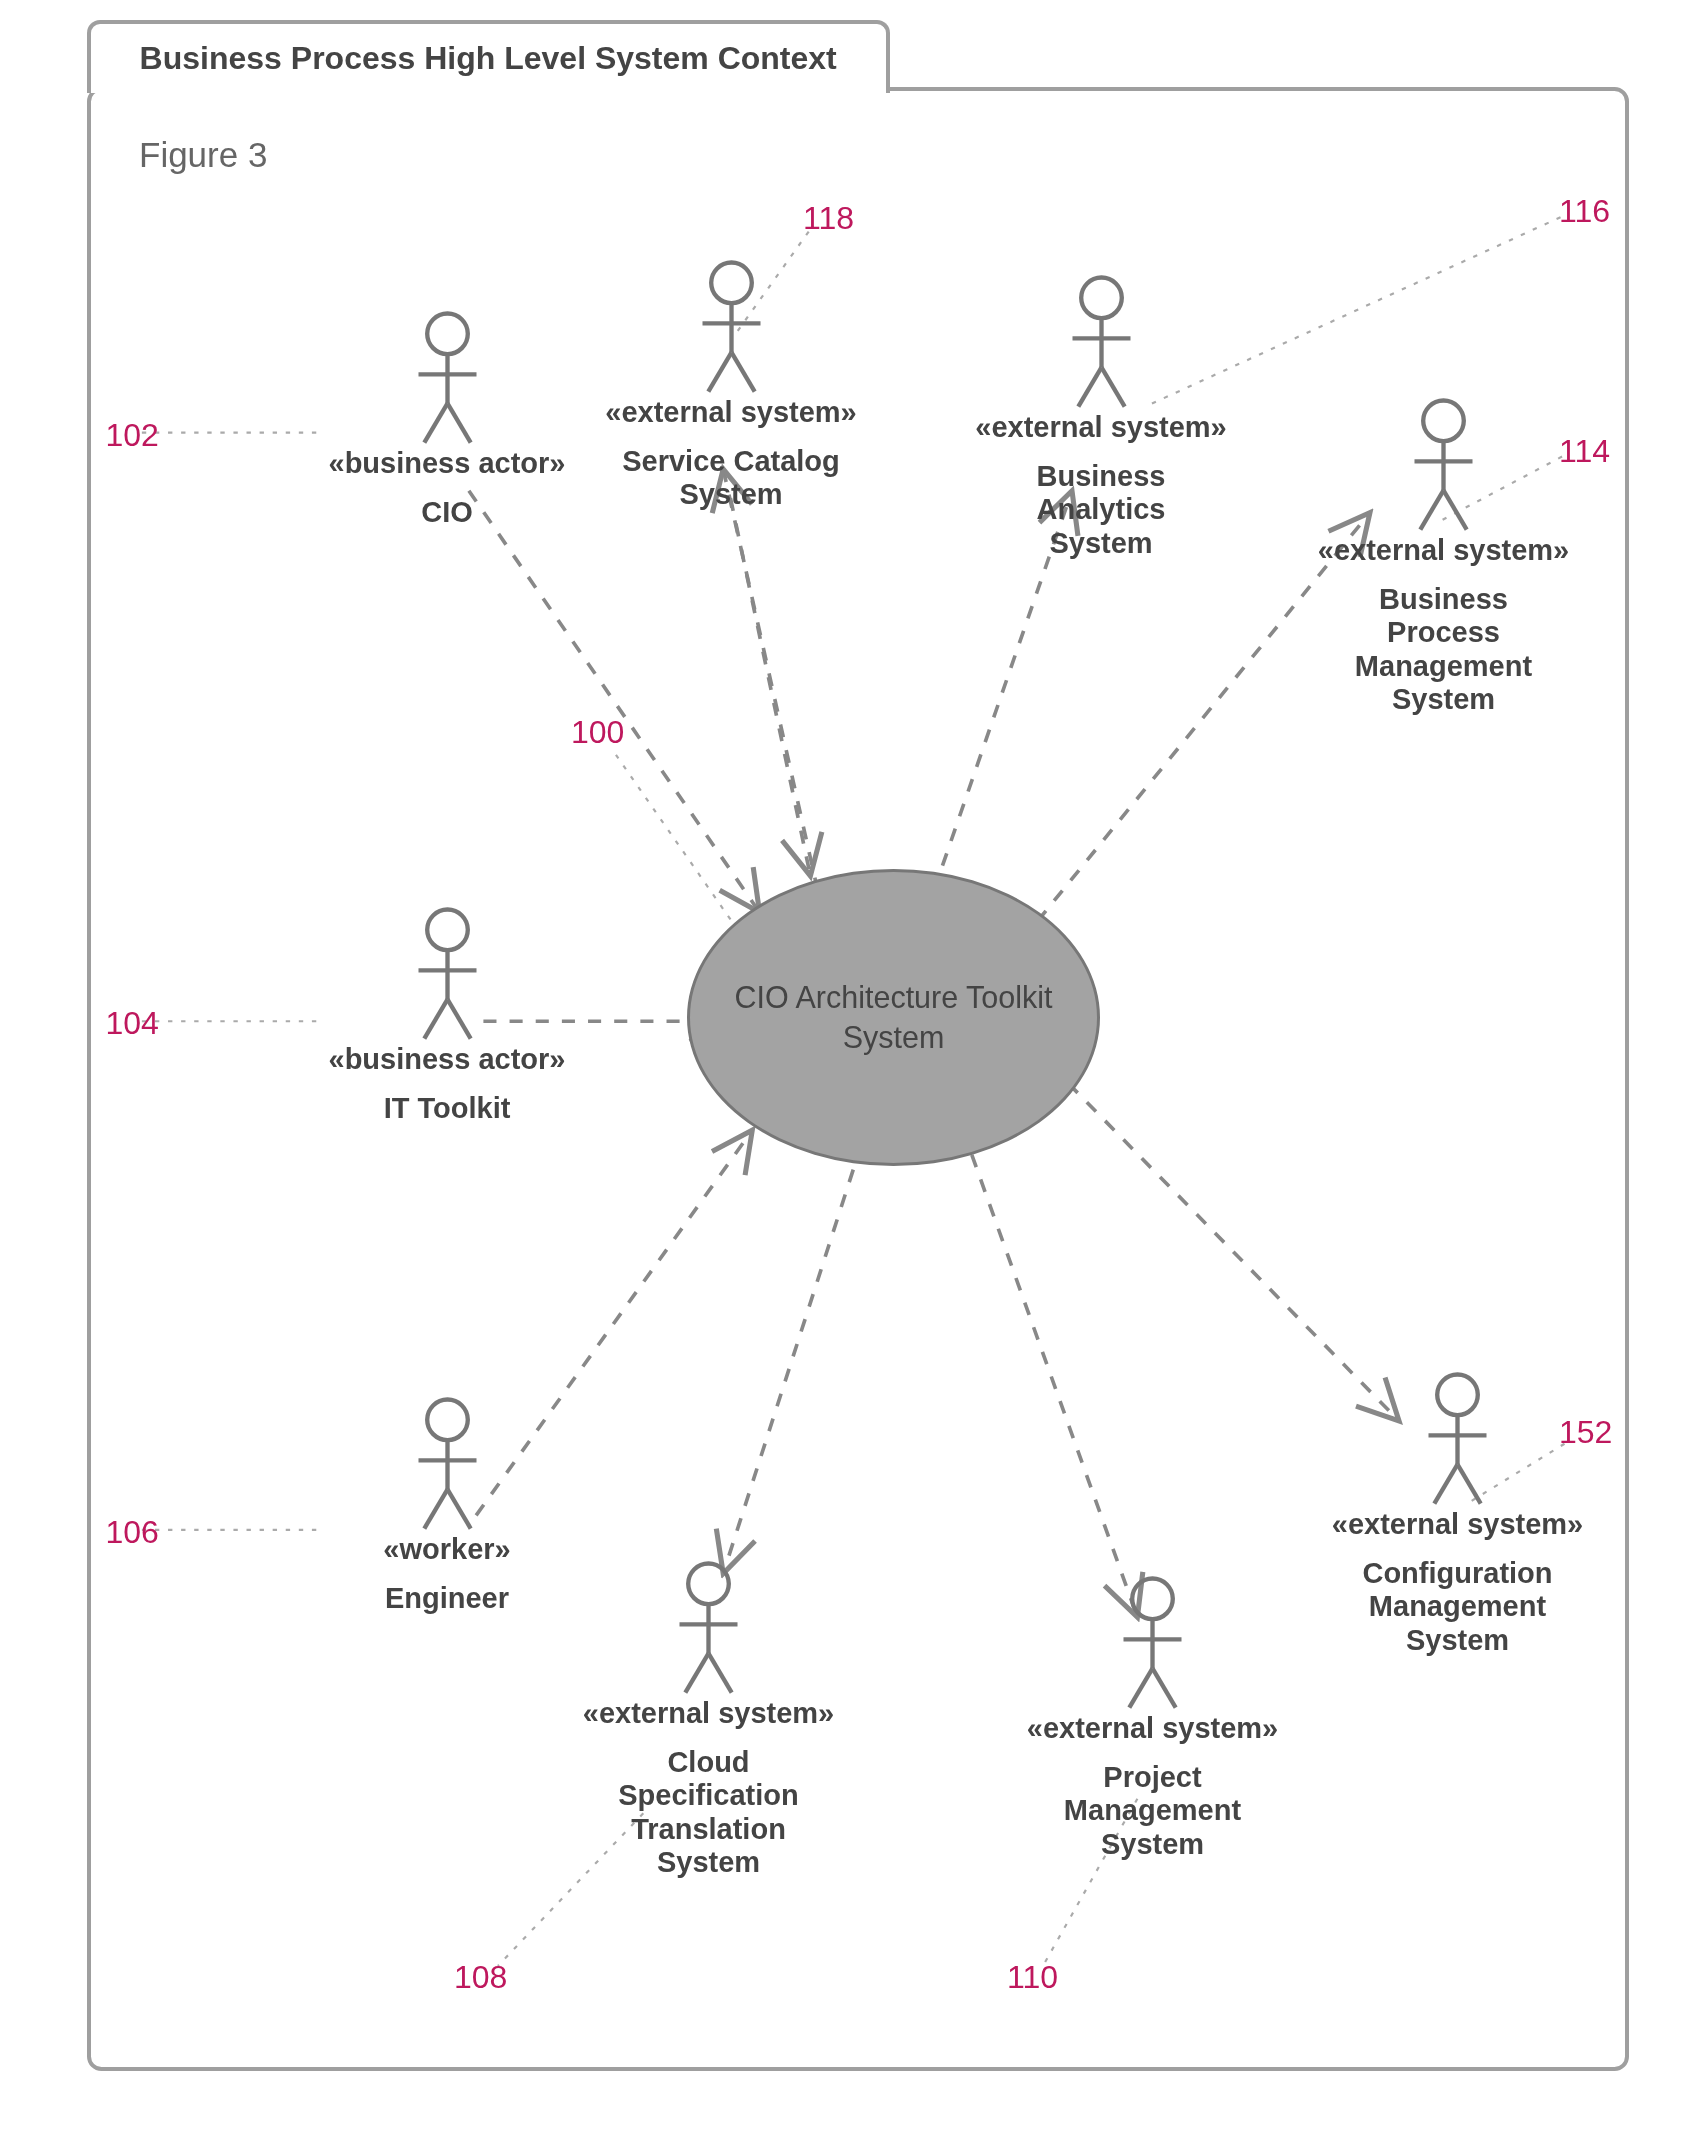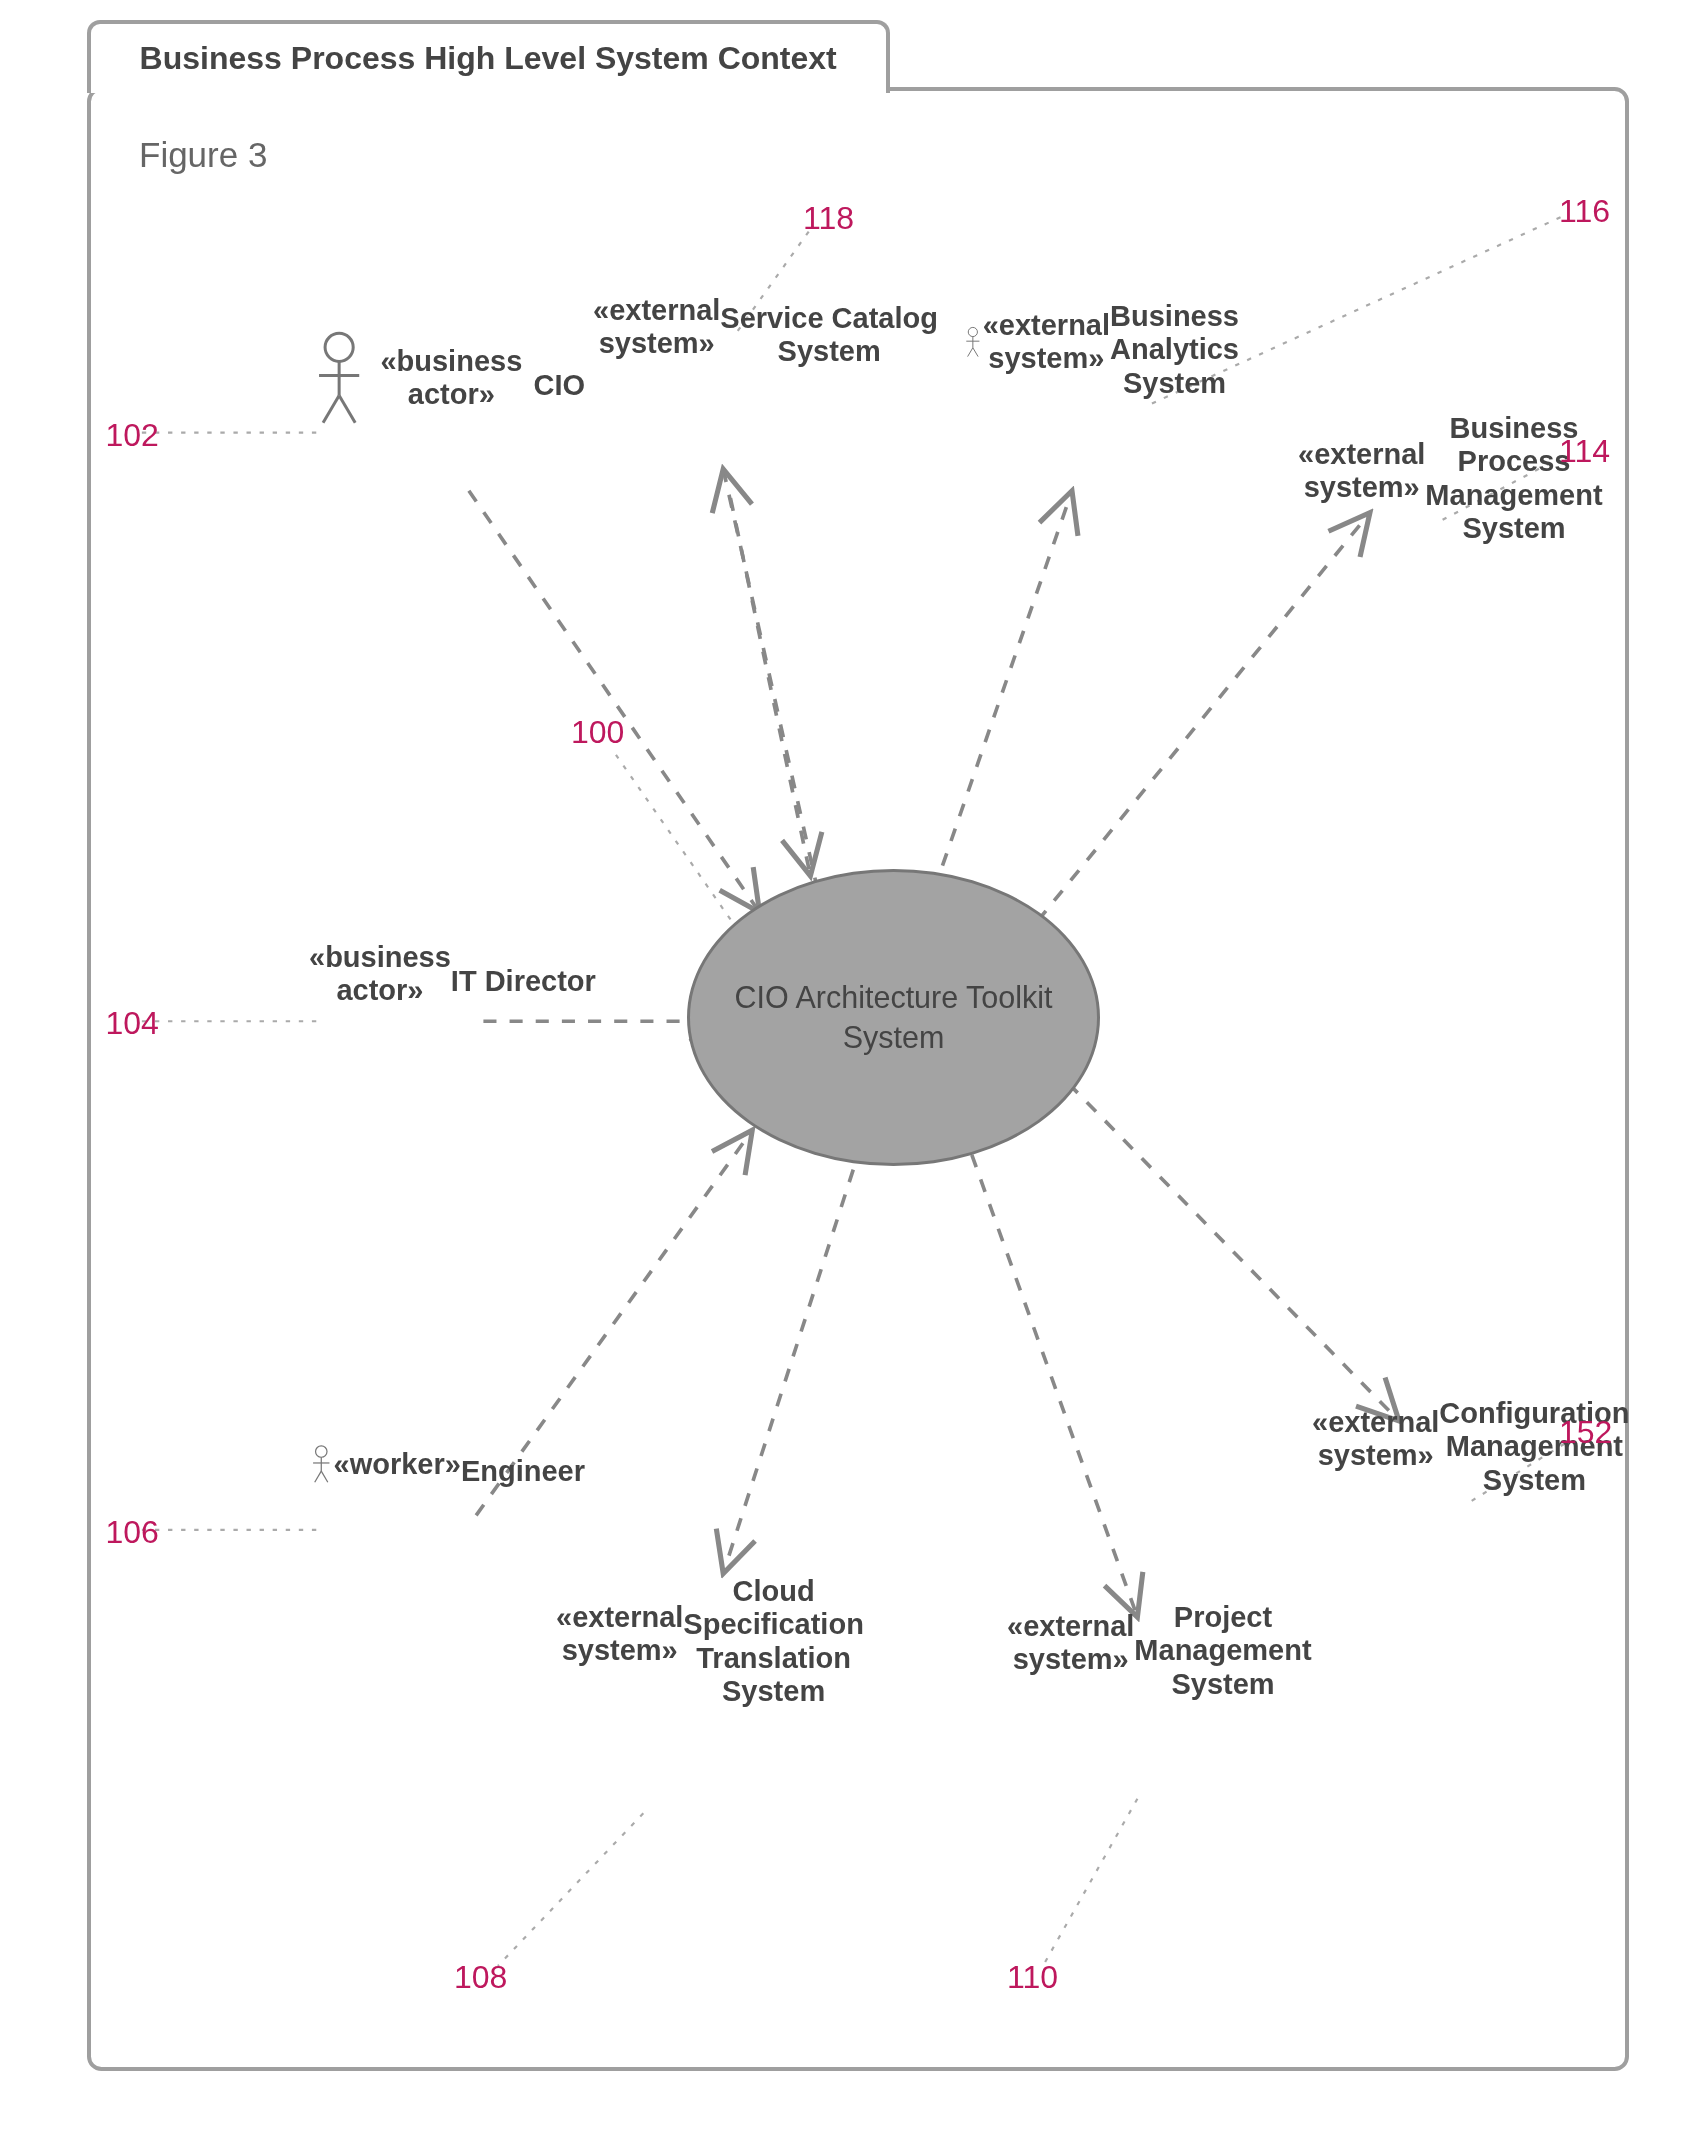--- a/index.html
+++ b/index.html
@@ -3,21 +3,21 @@
 <meta charset="utf-8">
 <style>
   html,body{margin:0;padding:0;background:#fff;font-family:Arial,Helvetica,sans-serif}
   .page{position:relative;width:1709px;height:2151px;background:#fff}
   .frame{position:absolute;left:87px;top:87px;width:1534px;height:1976px;
          border:4.4px solid #9f9f9f;border-radius:14.5px}
   .tab{position:absolute;left:-4.4px;top:-71px;background:#fff;
        border:4.4px solid #9f9f9f;border-bottom:0;border-radius:13px 13px 0 0;
        padding:16px 49px;font-size:32px;font-weight:bold;color:#444}
   .figcap{position:absolute;left:48px;top:44px;font-size:35px;color:#666}
-  .actor{position:absolute;display:flex;align-items:center;
+  .actor{position:absolute;display:flex;flex-direction:column;align-items:center;
          font-weight:bold;color:#444;text-align:center}
   .actor svg{display:block}
   .actor .st{font-size:29px;font-style:normal}
   .actor .nm{font-size:29px;font-weight:bold;line-height:1.15;margin-top:16px;white-space:pre}
   .central{position:absolute;display:flex;align-items:center;justify-content:center;
            border:3.6px solid #777;border-radius:50%;background:#a3a3a3;
            font-weight:normal;color:#444;font-size:30.5px;text-align:center;line-height:1.3}
   .callout{position:absolute;font-size:32px;color:#be185d}
   .connectors{position:absolute;left:0;top:0}
 </style>
@@ -85,21 +85,21 @@
 
     <div class="actor" style="left:218px;top:814px;width:276px">
       <svg width="87" height="138" viewBox="0 0 120 190">
         <circle cx="60" cy="34" r="28" fill="none" stroke="#777" stroke-width="6"></circle>
         <line x1="60" y1="62" x2="60" y2="130" stroke="#777" stroke-width="6"></line>
         <line x1="20" y1="90" x2="100" y2="90" stroke="#777" stroke-width="6"></line>
         <line x1="60" y1="130" x2="28" y2="184" stroke="#777" stroke-width="6"></line>
         <line x1="60" y1="130" x2="92" y2="184" stroke="#777" stroke-width="6"></line>
       </svg>
       <div class="st">«business actor»</div>
-      <div class="nm">IT Director</div>
+      <div class="nm">IT Toolkit</div>
     </div>
 
     <div class="actor" style="left:218px;top:1304px;width:276px">
       <svg width="87" height="138" viewBox="0 0 120 190">
         <circle cx="60" cy="34" r="28" fill="none" stroke="#777" stroke-width="6"></circle>
         <line x1="60" y1="62" x2="60" y2="130" stroke="#777" stroke-width="6"></line>
         <line x1="20" y1="90" x2="100" y2="90" stroke="#777" stroke-width="6"></line>
         <line x1="60" y1="130" x2="28" y2="184" stroke="#777" stroke-width="6"></line>
         <line x1="60" y1="130" x2="92" y2="184" stroke="#777" stroke-width="6"></line>
       </svg>

